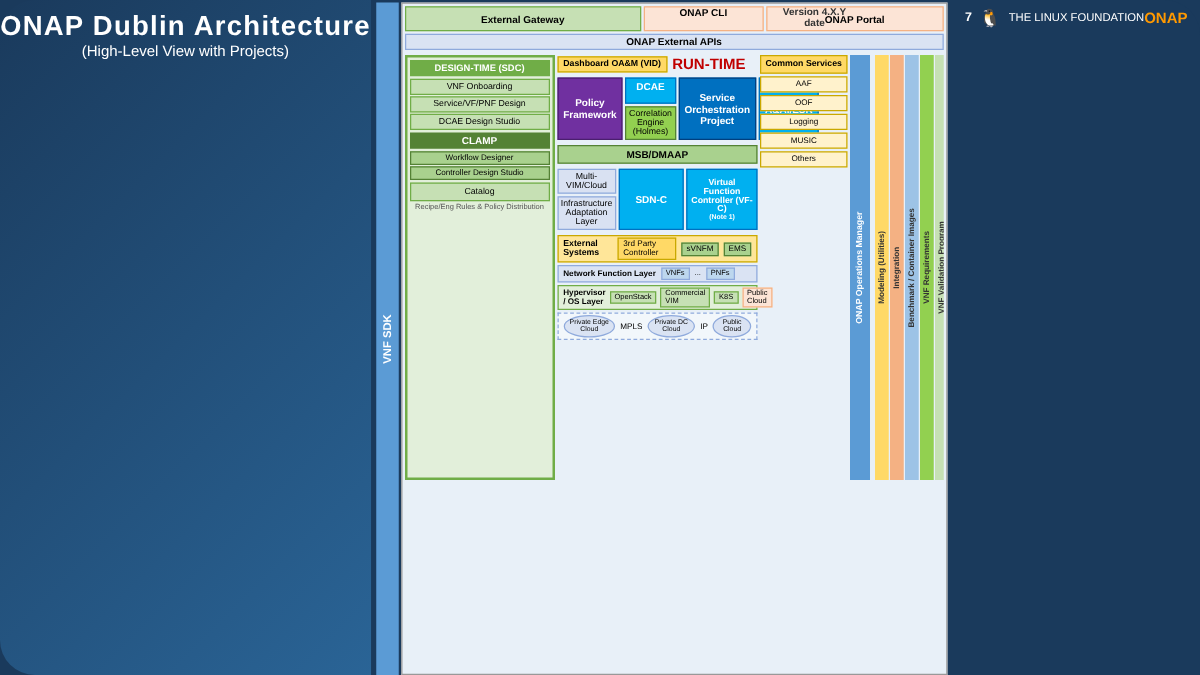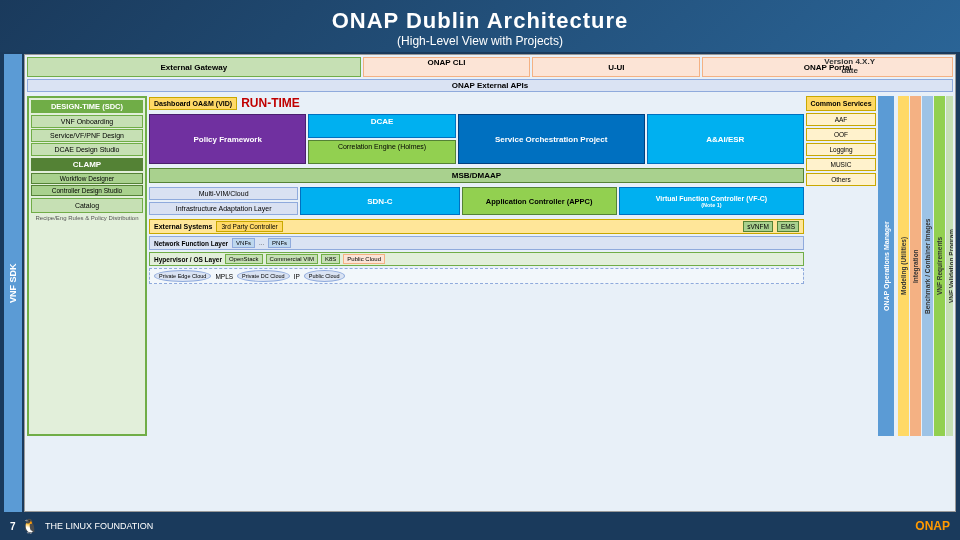--- a/index.html
+++ b/index.html
@@ -526,21 +526,21 @@
     .multi-infra-col {
       display: flex;
       flex-direction: column;
       gap: 2px;
       flex: 1;
     }
   </style>
 </head>
 <body>
 
-<div style="display:flex; flex-direction:column; width:960px; height:540px; overflow:hidden;">
+<div style="display:flex; width:960px; height:540px; overflow:hidden;border-radius:28px;">
 
   <div class="header">
     <h1>ONAP Dublin Architecture</h1>
     <h2>(High-Level View with Projects)</h2>
   </div>
 
   <div style="display:flex; flex:1; background:#1a3a5c; padding:2px 4px 0 4px; gap:2px; overflow:hidden;">
 
     <div class="vnf-sdk-label">
       <span>VNF SDK</span>
@@ -552,23 +552,20 @@
         <div style="font-size:8px; font-weight:bold;">Version 4.X.Y</div>
         <div style="font-size:8px;">date</div>
       </div>
 
       <div class="top-bars">
         <div class="bar-external-gw">
           <span>External Gateway</span>
         </div>
         <div class="bar-cli">
           <span>ONAP CLI</span>
-        </div>
-        <div class="bar-uui">
-          <span>U-UI</span>
         </div>
         <div class="bar-portal">
           <span>ONAP Portal</span>
         </div>
       </div>
 
       <div class="external-apis-bar">
         <span>ONAP External APIs</span>
       </div>
 
@@ -644,23 +641,20 @@
               <div class="multi-vim">
                 <span>Multi-VIM/Cloud</span>
               </div>
               <div class="infra-adapt">
                 <span>Infrastructure Adaptation Layer</span>
               </div>
             </div>
             <div class="sdn-c-box" style="display:flex; align-items:center; justify-content:center;">
               <span>SDN-C</span>
             </div>
-            <div class="appc-box" style="display:flex; align-items:center; justify-content:center;">
-              <span>Application Controller (APPC)</span>
-            </div>
             <div class="vfc-box" style="display:flex; flex-direction:column; align-items:center; justify-content:center;">
               <span>Virtual Function Controller (VF-C)</span>
               <span style="font-size:5.5px;">(Note 1)</span>
             </div>
           </div>
 
           <div class="ext-systems-bar" style="margin-top:2px;">
             <span class="ext-sys-label">External Systems</span>
             <span class="third-party-btn">3rd Party Controller</span>
             <span class="svnfm-btn">sVNFM</span>

